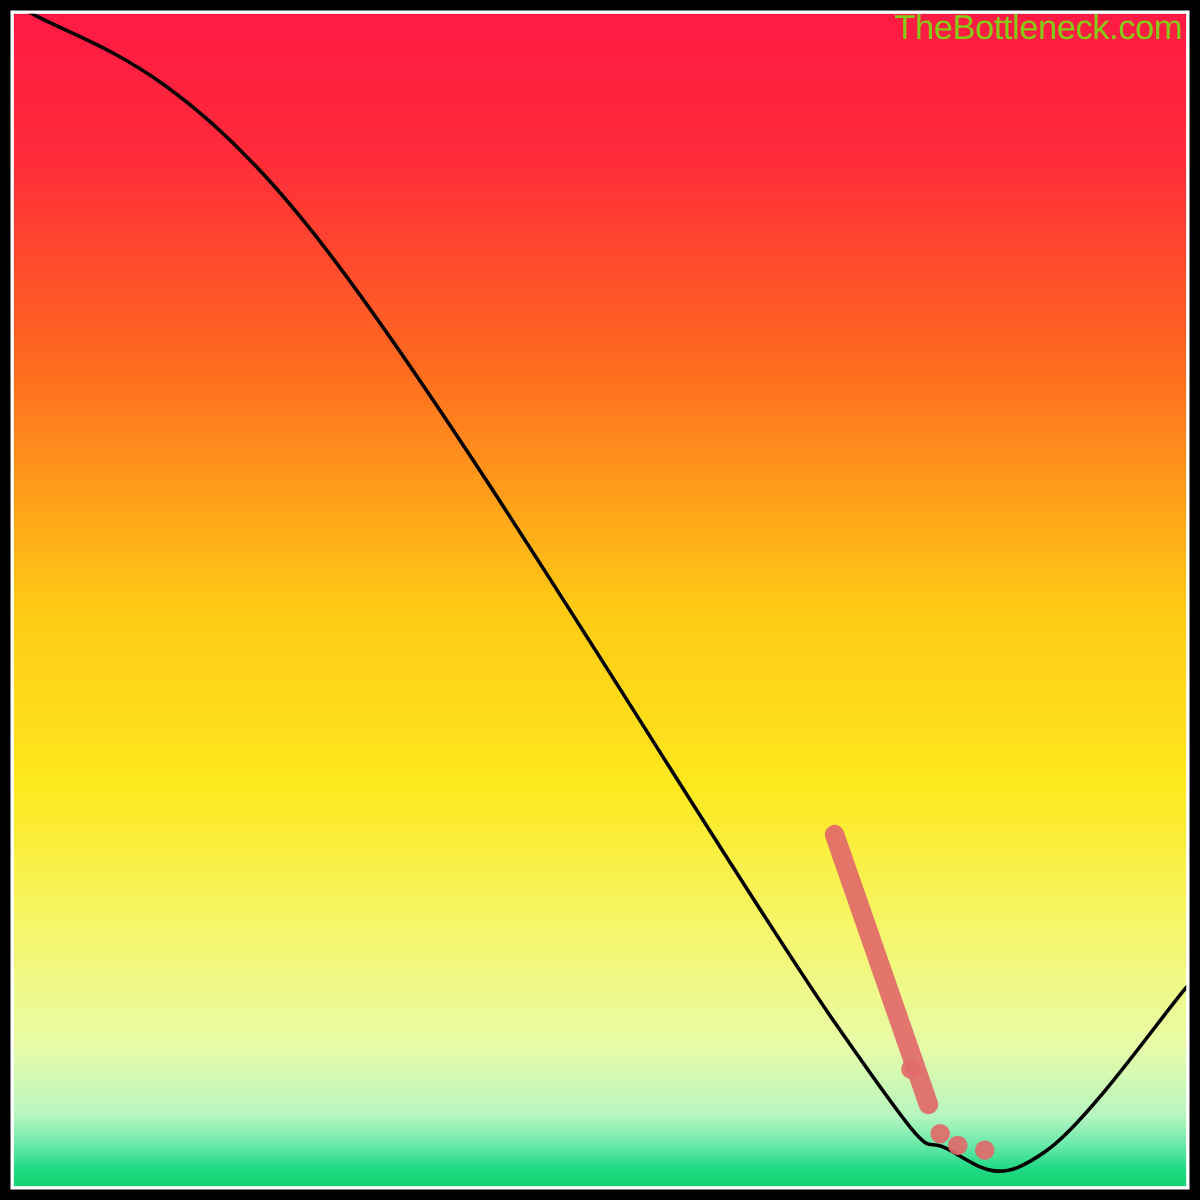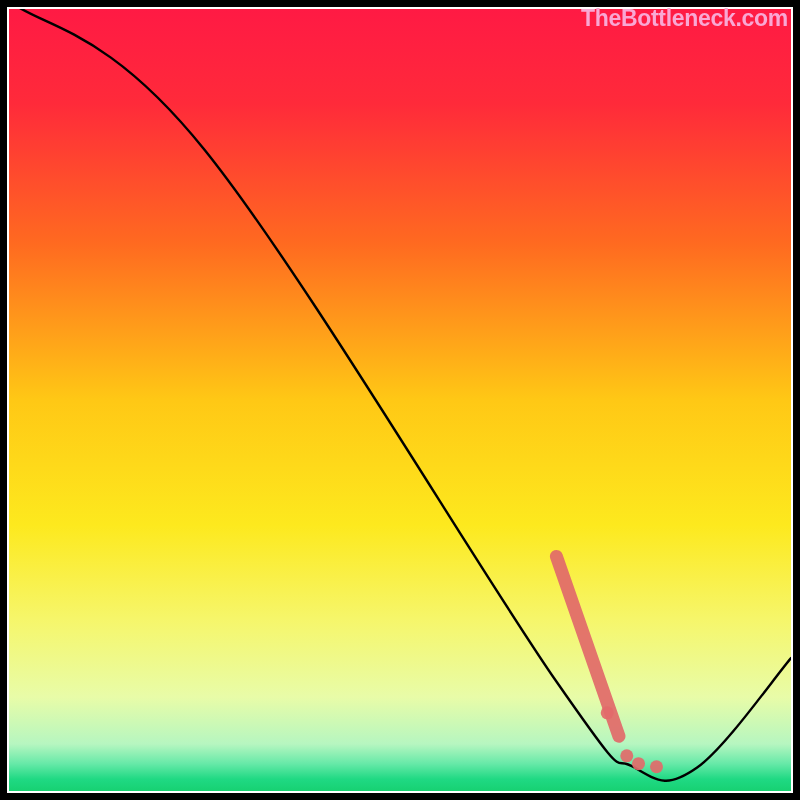--- a/index.html
+++ b/index.html
@@ -24,23 +24,23 @@
     left: 9px;
     top: 9px;
     width: 782px;
     height: 782px;
     overflow: hidden;
   }
   .watermark {
     position: absolute;
     top: 5px;
     right: 12px;
-    color: #f9a8d4;
+    color: #84cc16;
     font-size: 23px;
-    font-weight: 700;
+    font-weight: 400;
     letter-spacing: -0.3px;
     z-index: 10;
     text-align: center;
   }
   svg { display: block; }
 </style>
 </head>
 <body>
 
 <div class="frame"></div>

